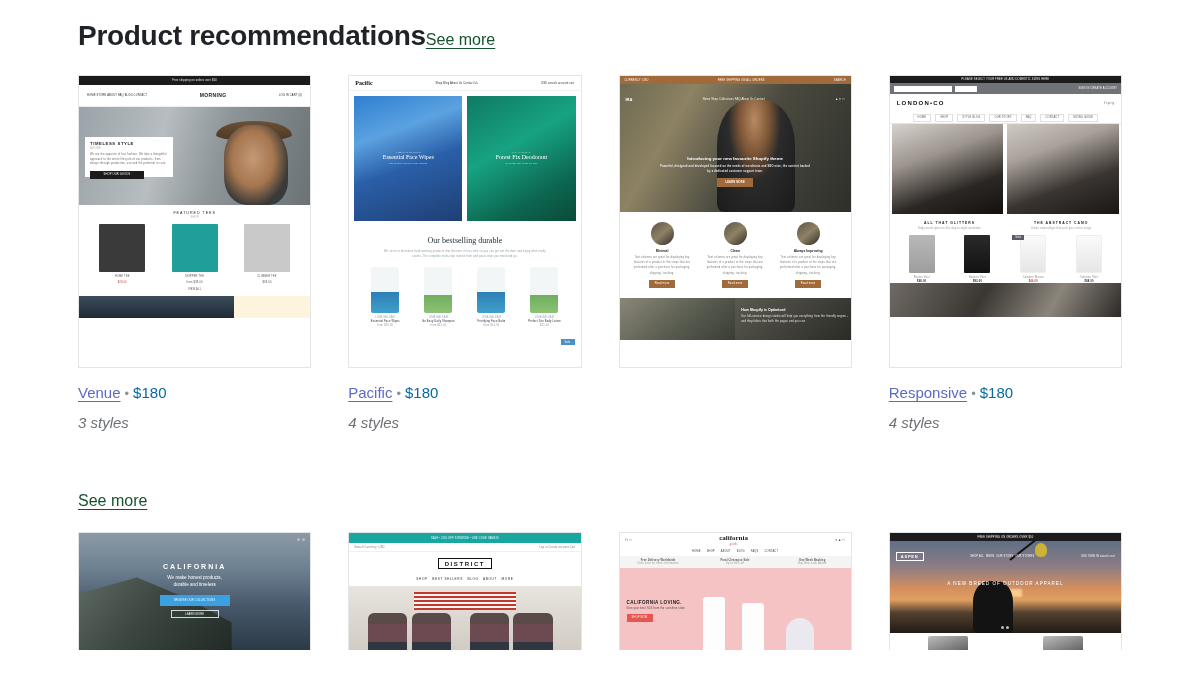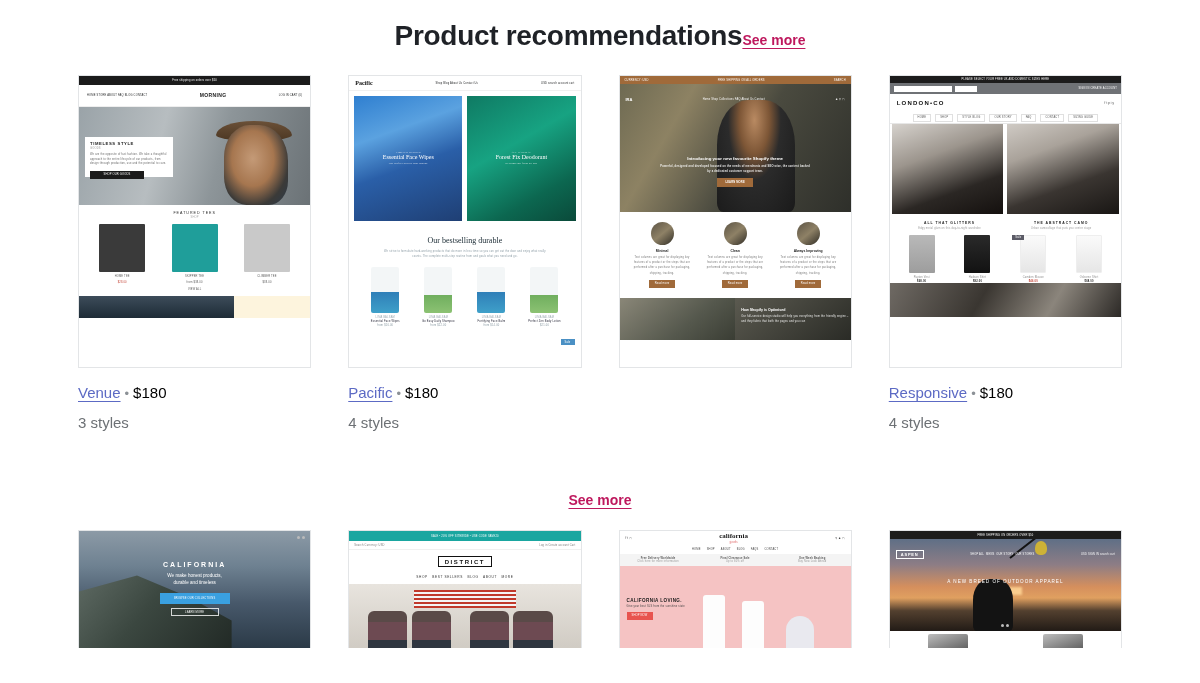--- a/index.html
+++ b/index.html
@@ -11,38 +11,37 @@
     font-family: "Liberation Sans", sans-serif;
     color: #202223;
     overflow: hidden;
   }
   .page { padding: 0 78px; }
 
   .section { padding-top: 18px; }
   .section-header {
     display: flex;
     align-items: baseline;
-    justify-content: center;
+    justify-content: flex-start;
     padding-bottom: 22px;
   }
   .section-title {
     font-size: 28px;
     font-weight: 700;
     letter-spacing: -0.3px;
     color: #1f2227;
     margin: 0;
     line-height: 1.25;
   }
   .see-more {
-    font-size: 14px;
-    color: #be185d;
+    font-size: 16px;
+    color: #14532d;
     text-decoration: underline;
     text-underline-offset: 3px;
     cursor: pointer;
-    font-weight: bold;
   }
 
   .grid {
     display: grid;
     grid-template-columns: repeat(4, 1fr);
     column-gap: 37px;
   }
 
   .card { width: 100%; }
   .thumb {
@@ -64,26 +63,27 @@
     white-space: nowrap;
   }
   .theme-name {
     color: #5c6ac4;
     text-decoration: underline;
     text-underline-offset: 3px;
     font-weight: 400;
     cursor: pointer;
   }
   .dot { color: #8c9196; padding: 0 4px; font-size: 13px; }
-  .price { color: #000000; margin-top: 21px; }
+  .price { color: #0369a1; margin-top: 21px; }
   .styles {
     font-size: 15px;
     color: #6d7175;
     line-height: 1.5;
     padding-top: 7px;
+    font-style: italic;
   }
 
   
   .mini { width: 100%; height: 100%; position: relative; font-size: 3px; }
   .bar { width: 100%; display: flex; align-items: center; }
   .hero { position: relative; width: 100%; overflow: hidden; }
   .tiny { font-size: 2.6px; letter-spacing: .2px; }
   .ctr { display: flex; align-items: center; justify-content: center; }
 
   

